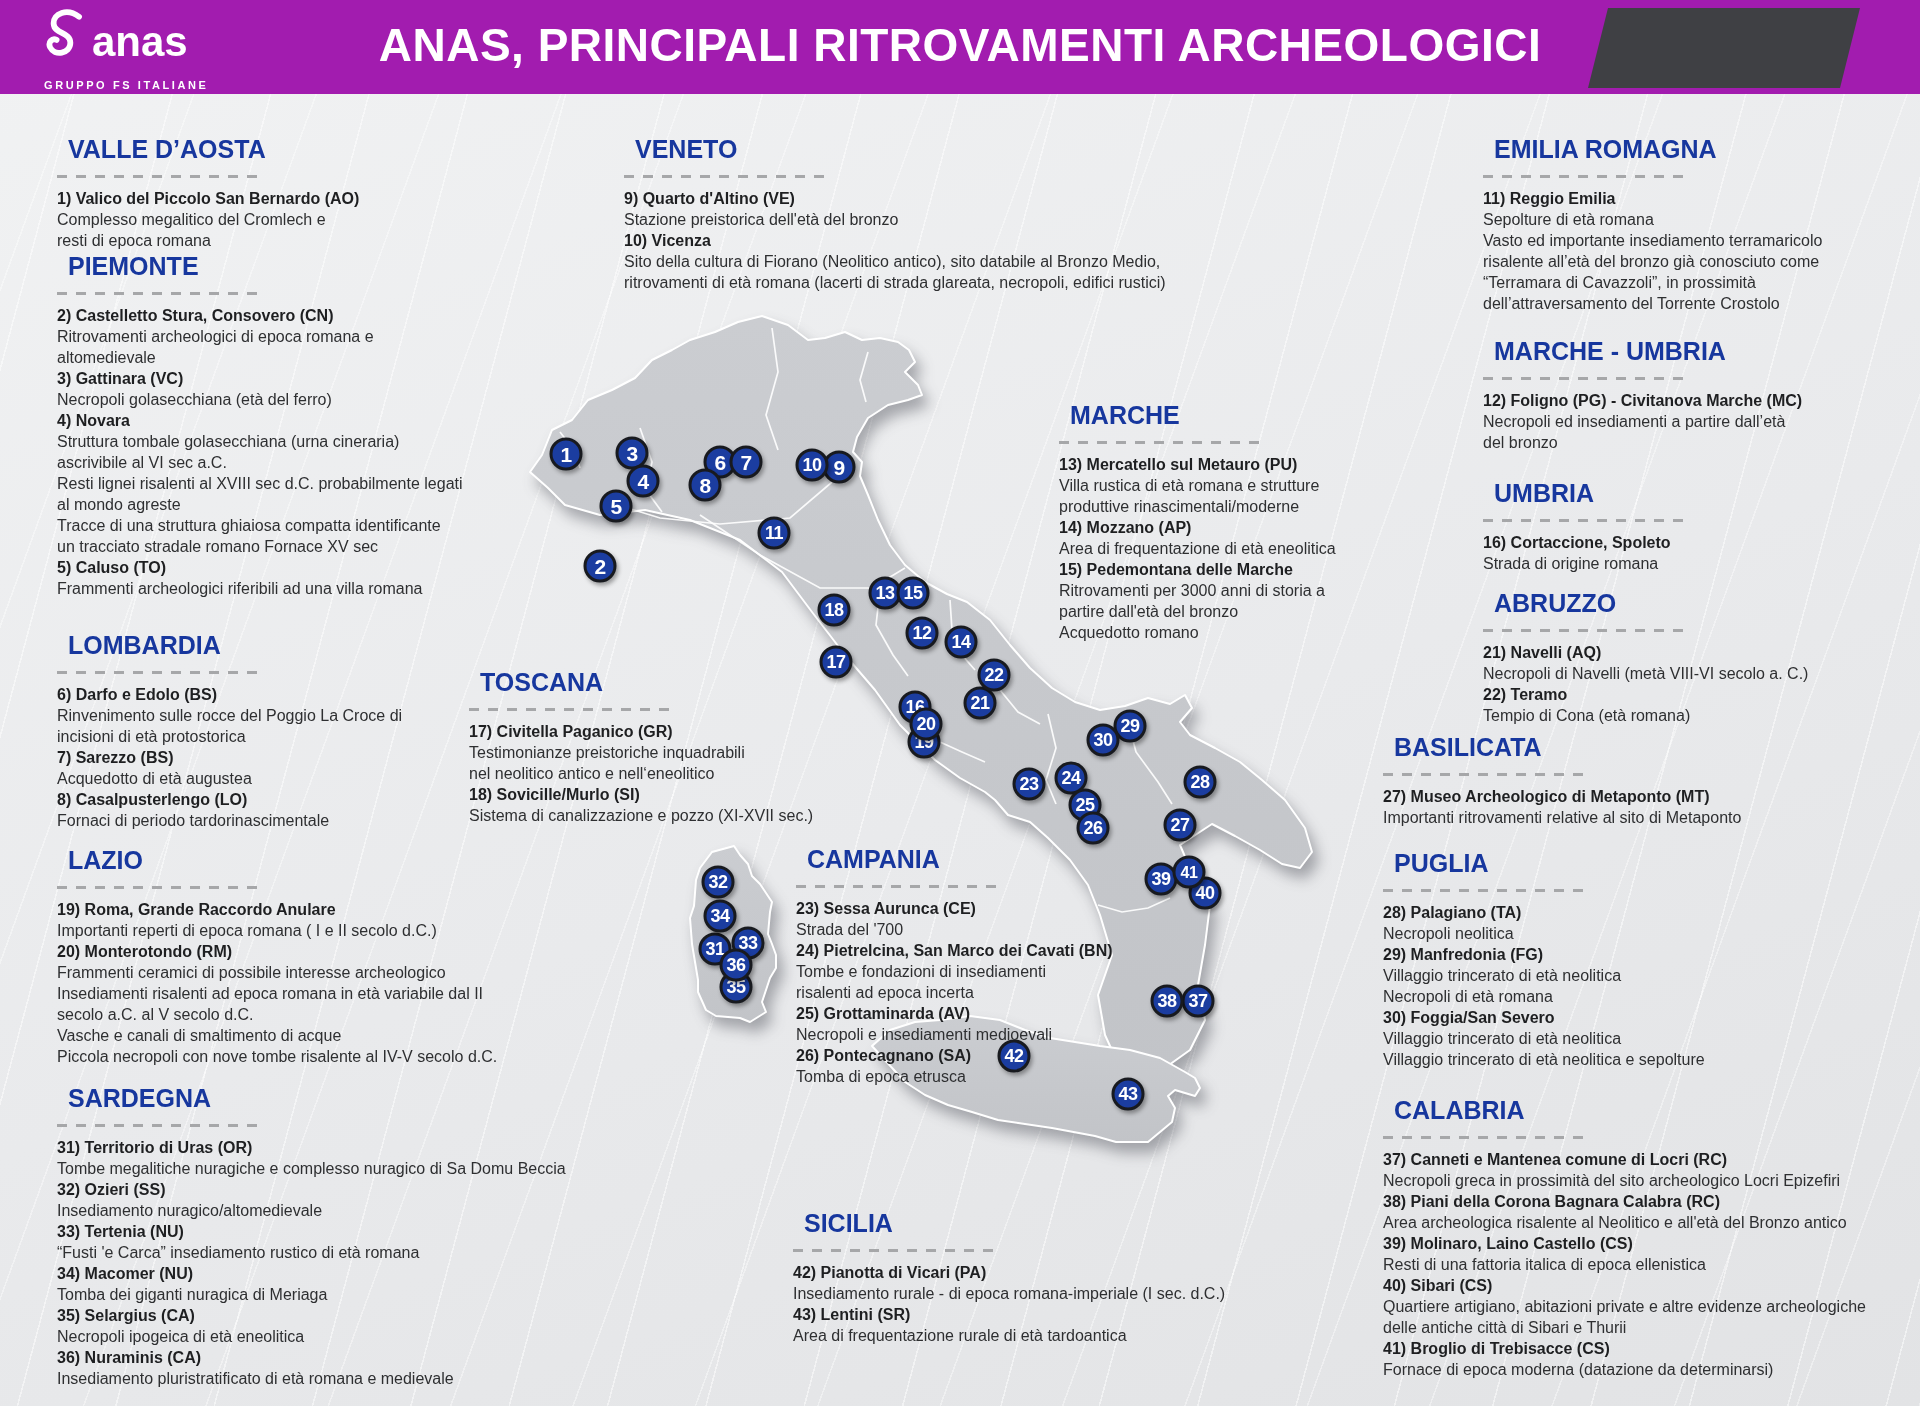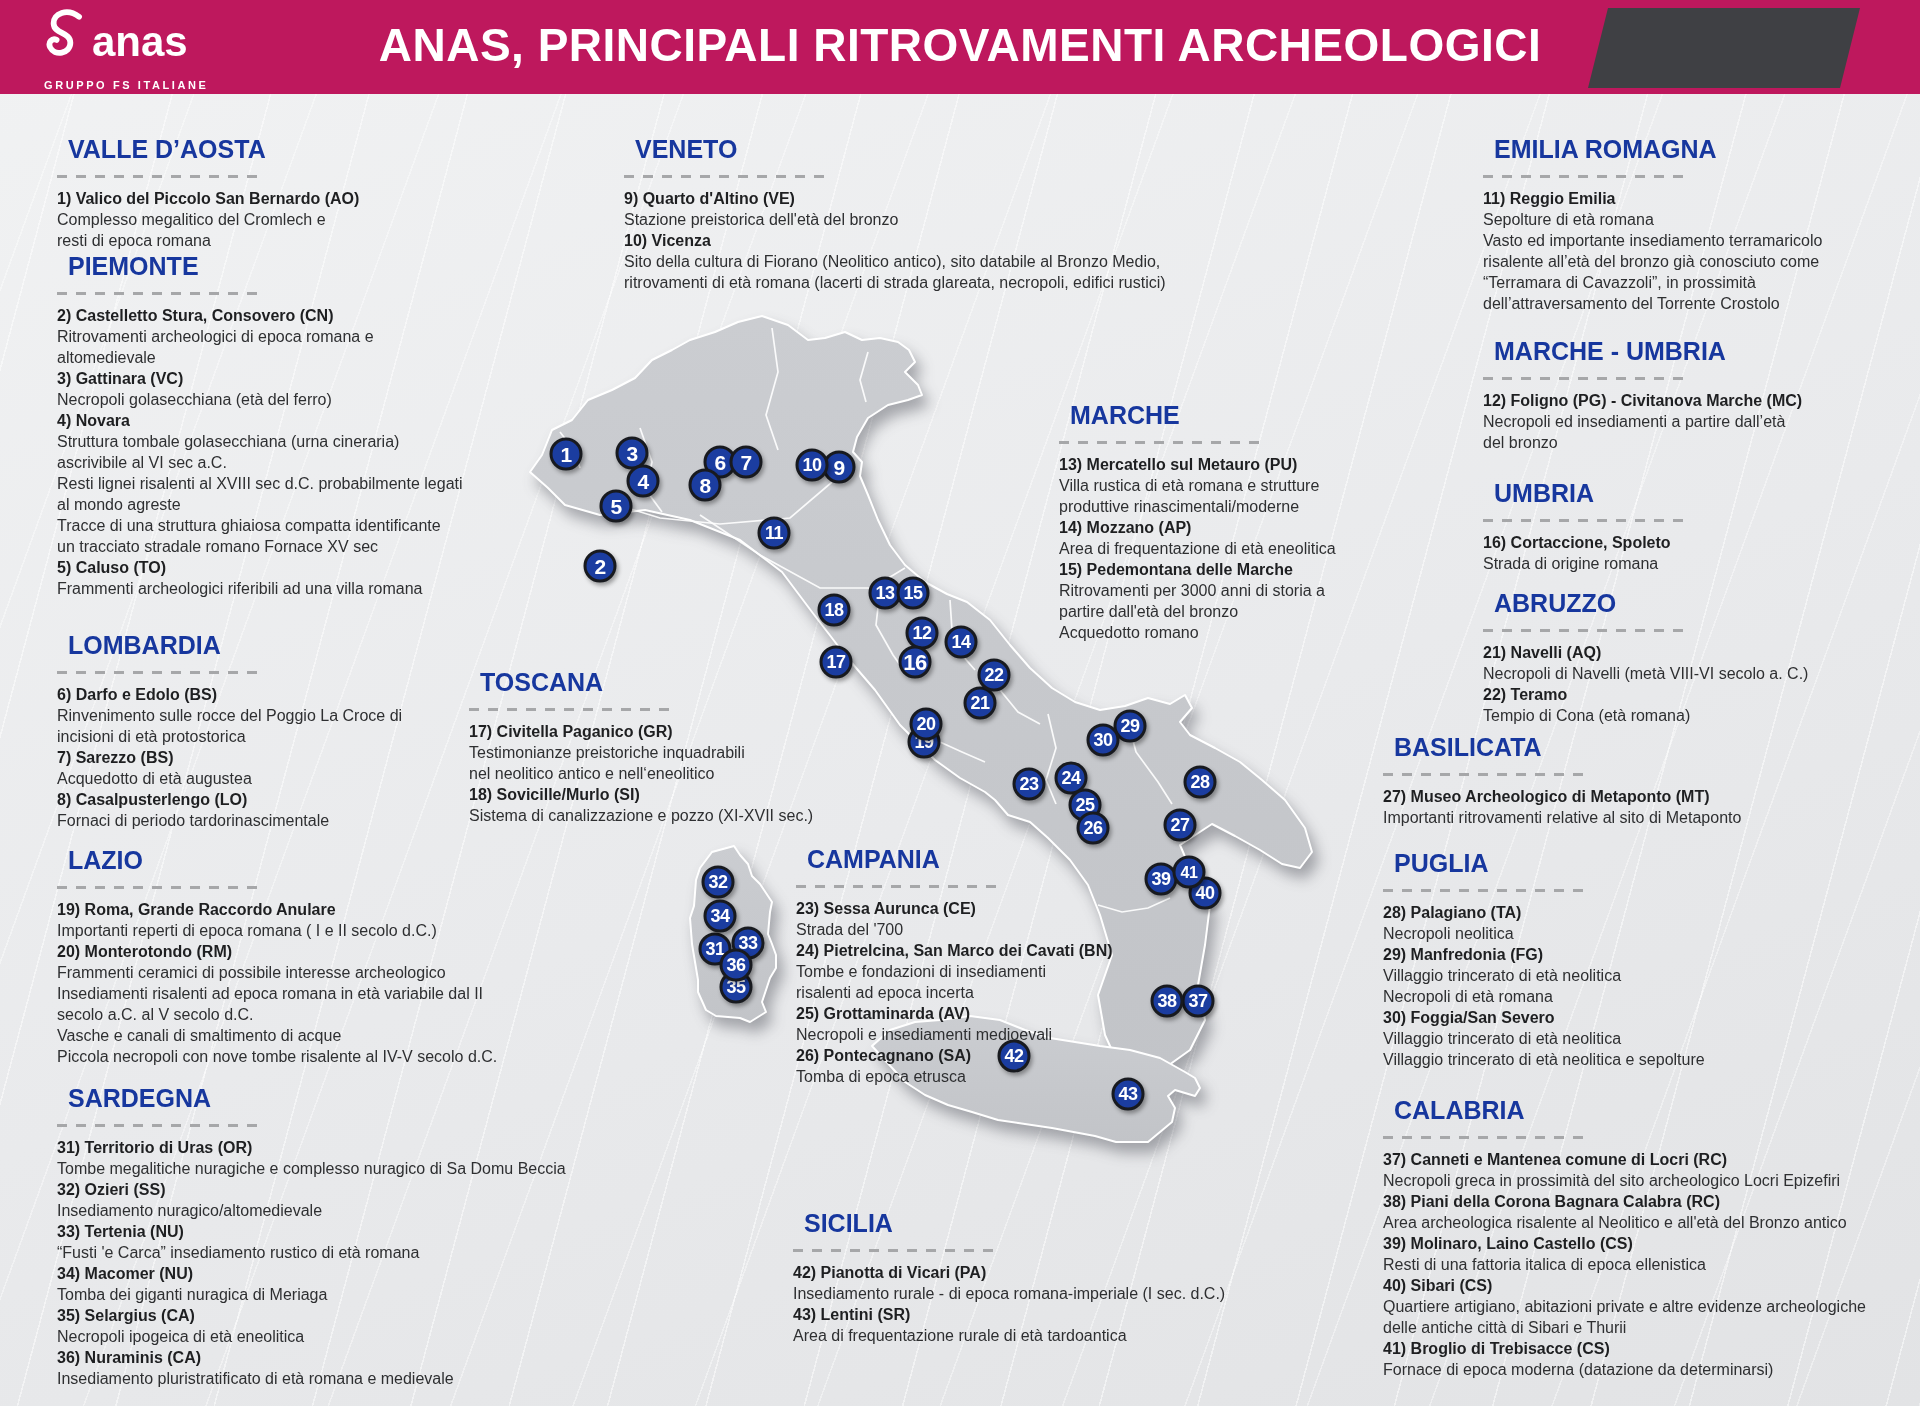--- a/index.html
+++ b/index.html
@@ -7,21 +7,21 @@
     width:1920px;height:1406px;position:relative;overflow:hidden;
     font-family:"Liberation Sans", sans-serif;
     background:
       repeating-linear-gradient(105deg, rgba(255,255,255,.5) 0 1.5px, rgba(255,255,255,0) 1.5px 95px),
       repeating-linear-gradient(-70deg, rgba(255,255,255,.4) 0 1.5px, rgba(255,255,255,0) 1.5px 115px),
       linear-gradient(160deg,#f1f2f3 0%,#e9eaec 55%,#e2e3e5 100%);
   }
   
   .header{
     position:absolute;left:0;top:0;width:1920px;height:94px;
-    background:#be185d;z-index:30;
+    background:#a21caf;z-index:30;
   }
   .logo{position:absolute;left:44px;top:8px;display:flex;flex-direction:column;align-items:flex-start;}
   .logo-row{display:flex;align-items:flex-end;gap:4px;}
   .logo-swan{width:44px;height:58px;}
   .logo-word{color:#fff;font-size:42px;font-weight:bold;line-height:48px;letter-spacing:0;}
   .logo-sub{color:#fff;font-size:11px;font-weight:bold;letter-spacing:2.6px;margin-top:13px;}
   .header-title{
     position:absolute;left:0;right:0;top:18px;text-align:center;
     color:#fff;font-size:46px;font-weight:600;letter-spacing:.5px;
   }
@@ -145,21 +145,21 @@
     <div class="marker" style="left: 720px; top: 462px; font-size: 21px;">6</div>
     <div class="marker" style="left: 746px; top: 462px; font-size: 21px;">7</div>
     <div class="marker" style="left: 705px; top: 485px; font-size: 21px;">8</div>
     <div class="marker" style="left: 839px; top: 467px; font-size: 21px;">9</div>
     <div class="marker" style="left: 812px; top: 465px; font-size: 18px;">10</div>
     <div class="marker" style="left: 774px; top: 533px; font-size: 18px;">11</div>
     <div class="marker" style="left: 922px; top: 633px; font-size: 18px;">12</div>
     <div class="marker" style="left: 885px; top: 593px; font-size: 18px;">13</div>
     <div class="marker" style="left: 961px; top: 642px; font-size: 18px;">14</div>
     <div class="marker" style="left: 913px; top: 593px; font-size: 18px;">15</div>
-    <div class="marker" style="left: 915px; top: 662px; font-size: 22px;">16</div>
+    <div class="marker" style="left: 915px; top: 707px; font-size: 18px;">16</div>
     <div class="marker" style="left: 836px; top: 662px; font-size: 18px;">17</div>
     <div class="marker" style="left: 834px; top: 610px; font-size: 18px;">18</div>
     <div class="marker" style="left: 924px; top: 742px; font-size: 18px;">19</div>
     <div class="marker" style="left: 926px; top: 724px; font-size: 18px;">20</div>
     <div class="marker" style="left: 980px; top: 703px; font-size: 18px;">21</div>
     <div class="marker" style="left: 994px; top: 675px; font-size: 18px;">22</div>
     <div class="marker" style="left: 1029px; top: 784px; font-size: 18px;">23</div>
     <div class="marker" style="left: 1071px; top: 778px; font-size: 18px;">24</div>
     <div class="marker" style="left: 1085px; top: 805px; font-size: 18px;">25</div>
     <div class="marker" style="left: 1093px; top: 828px; font-size: 18px;">26</div>

